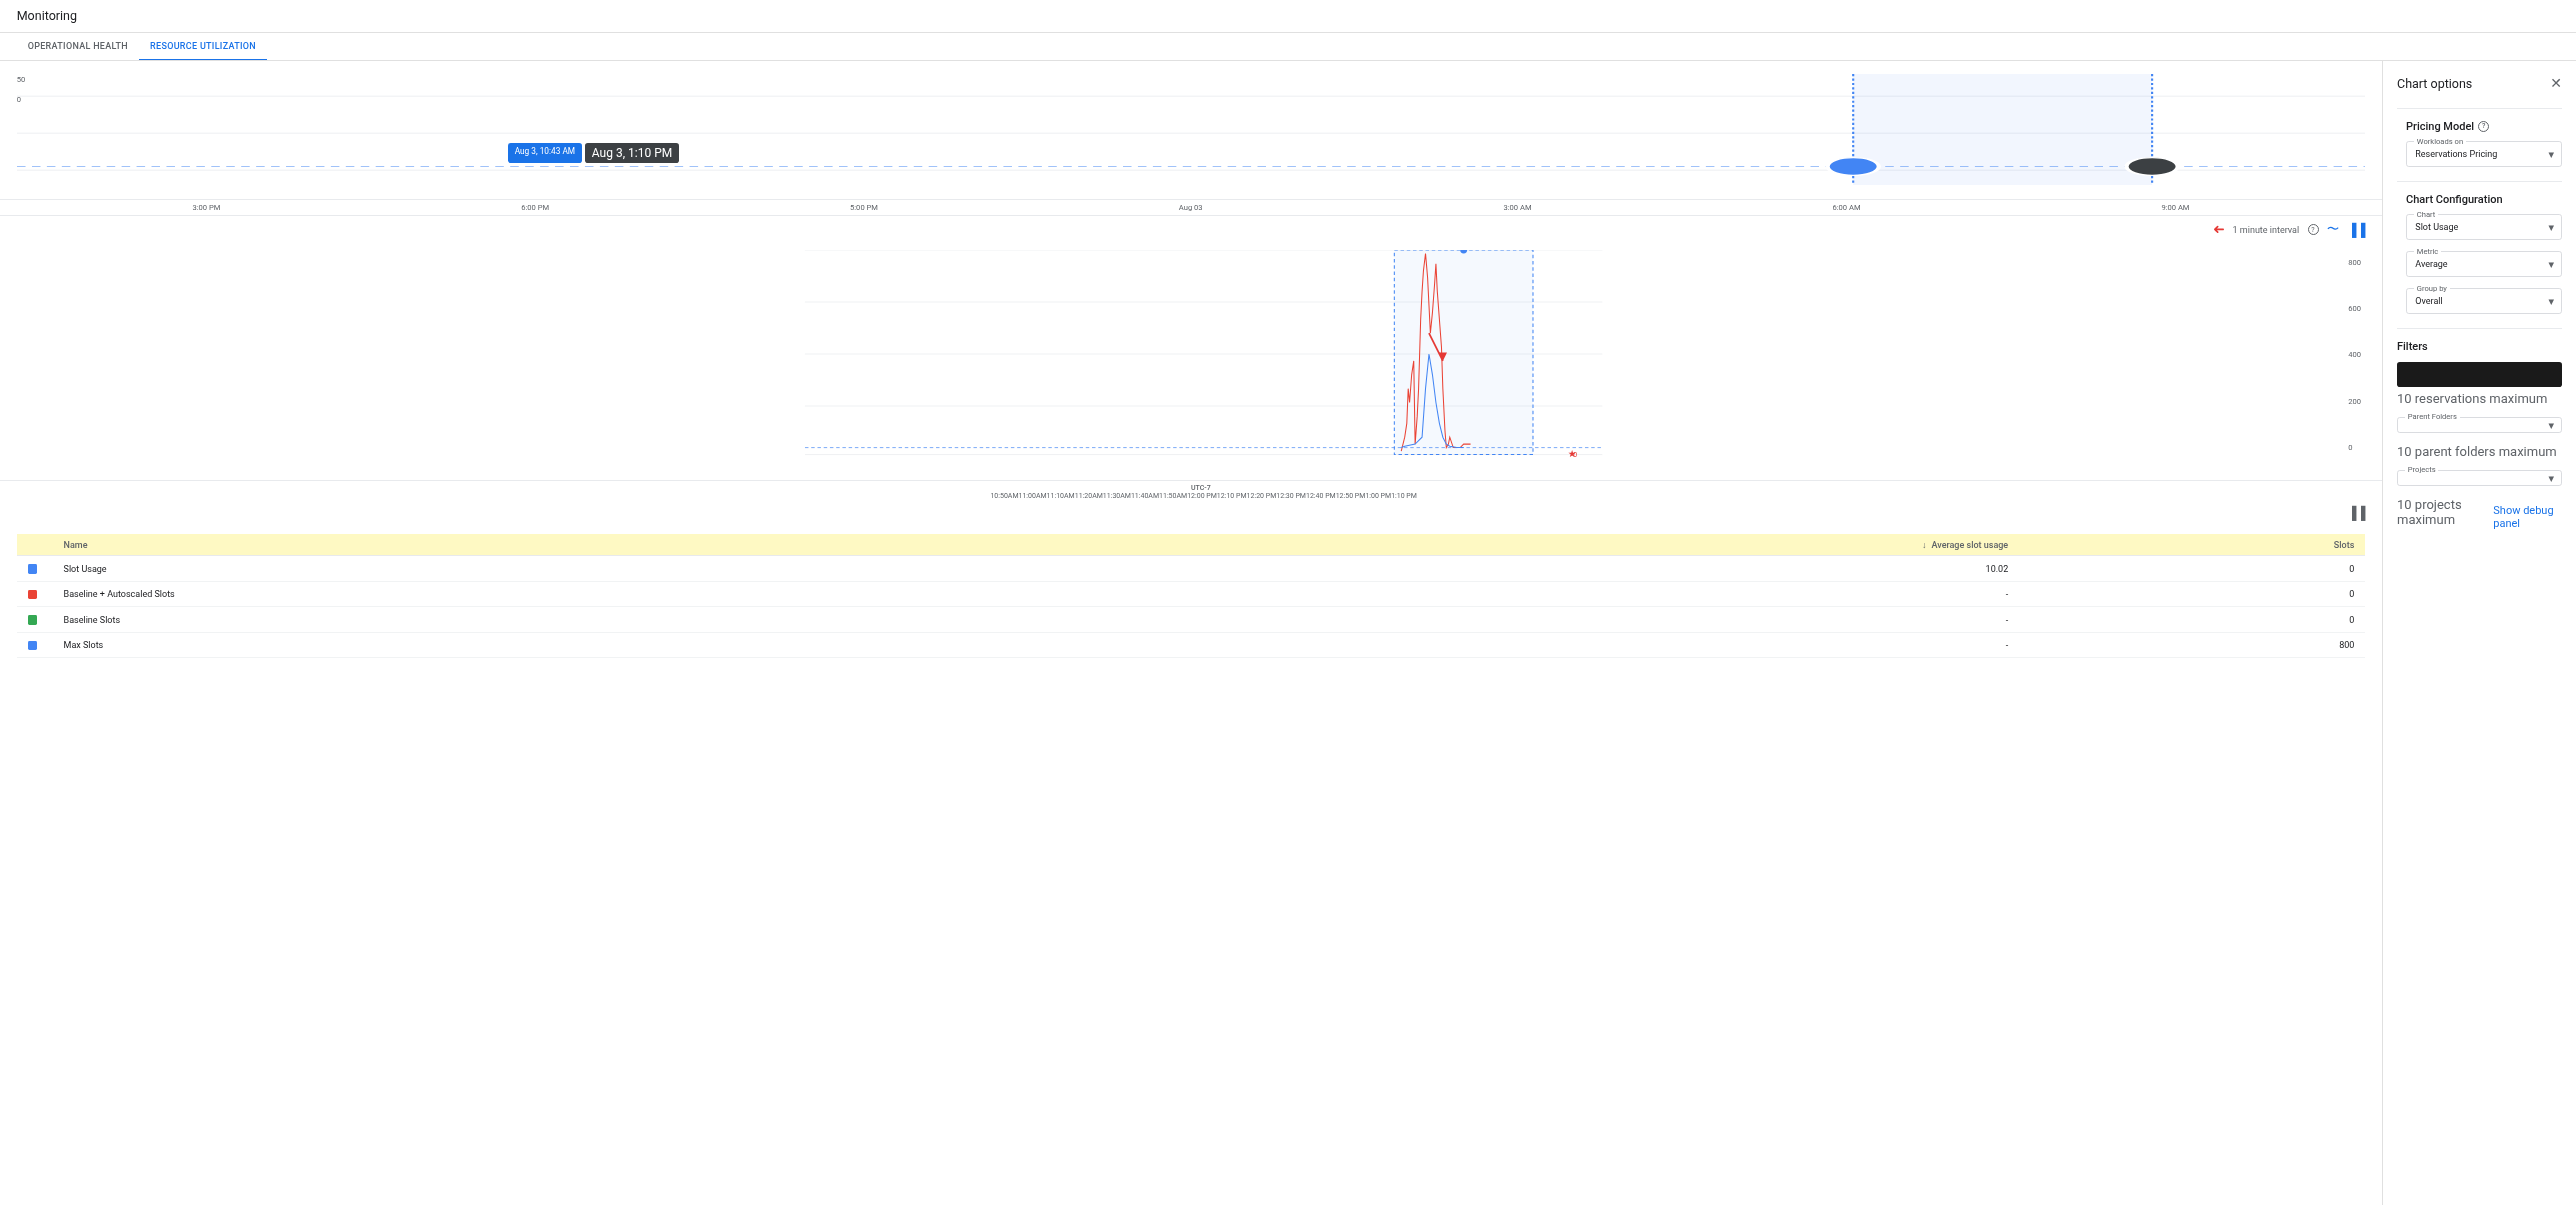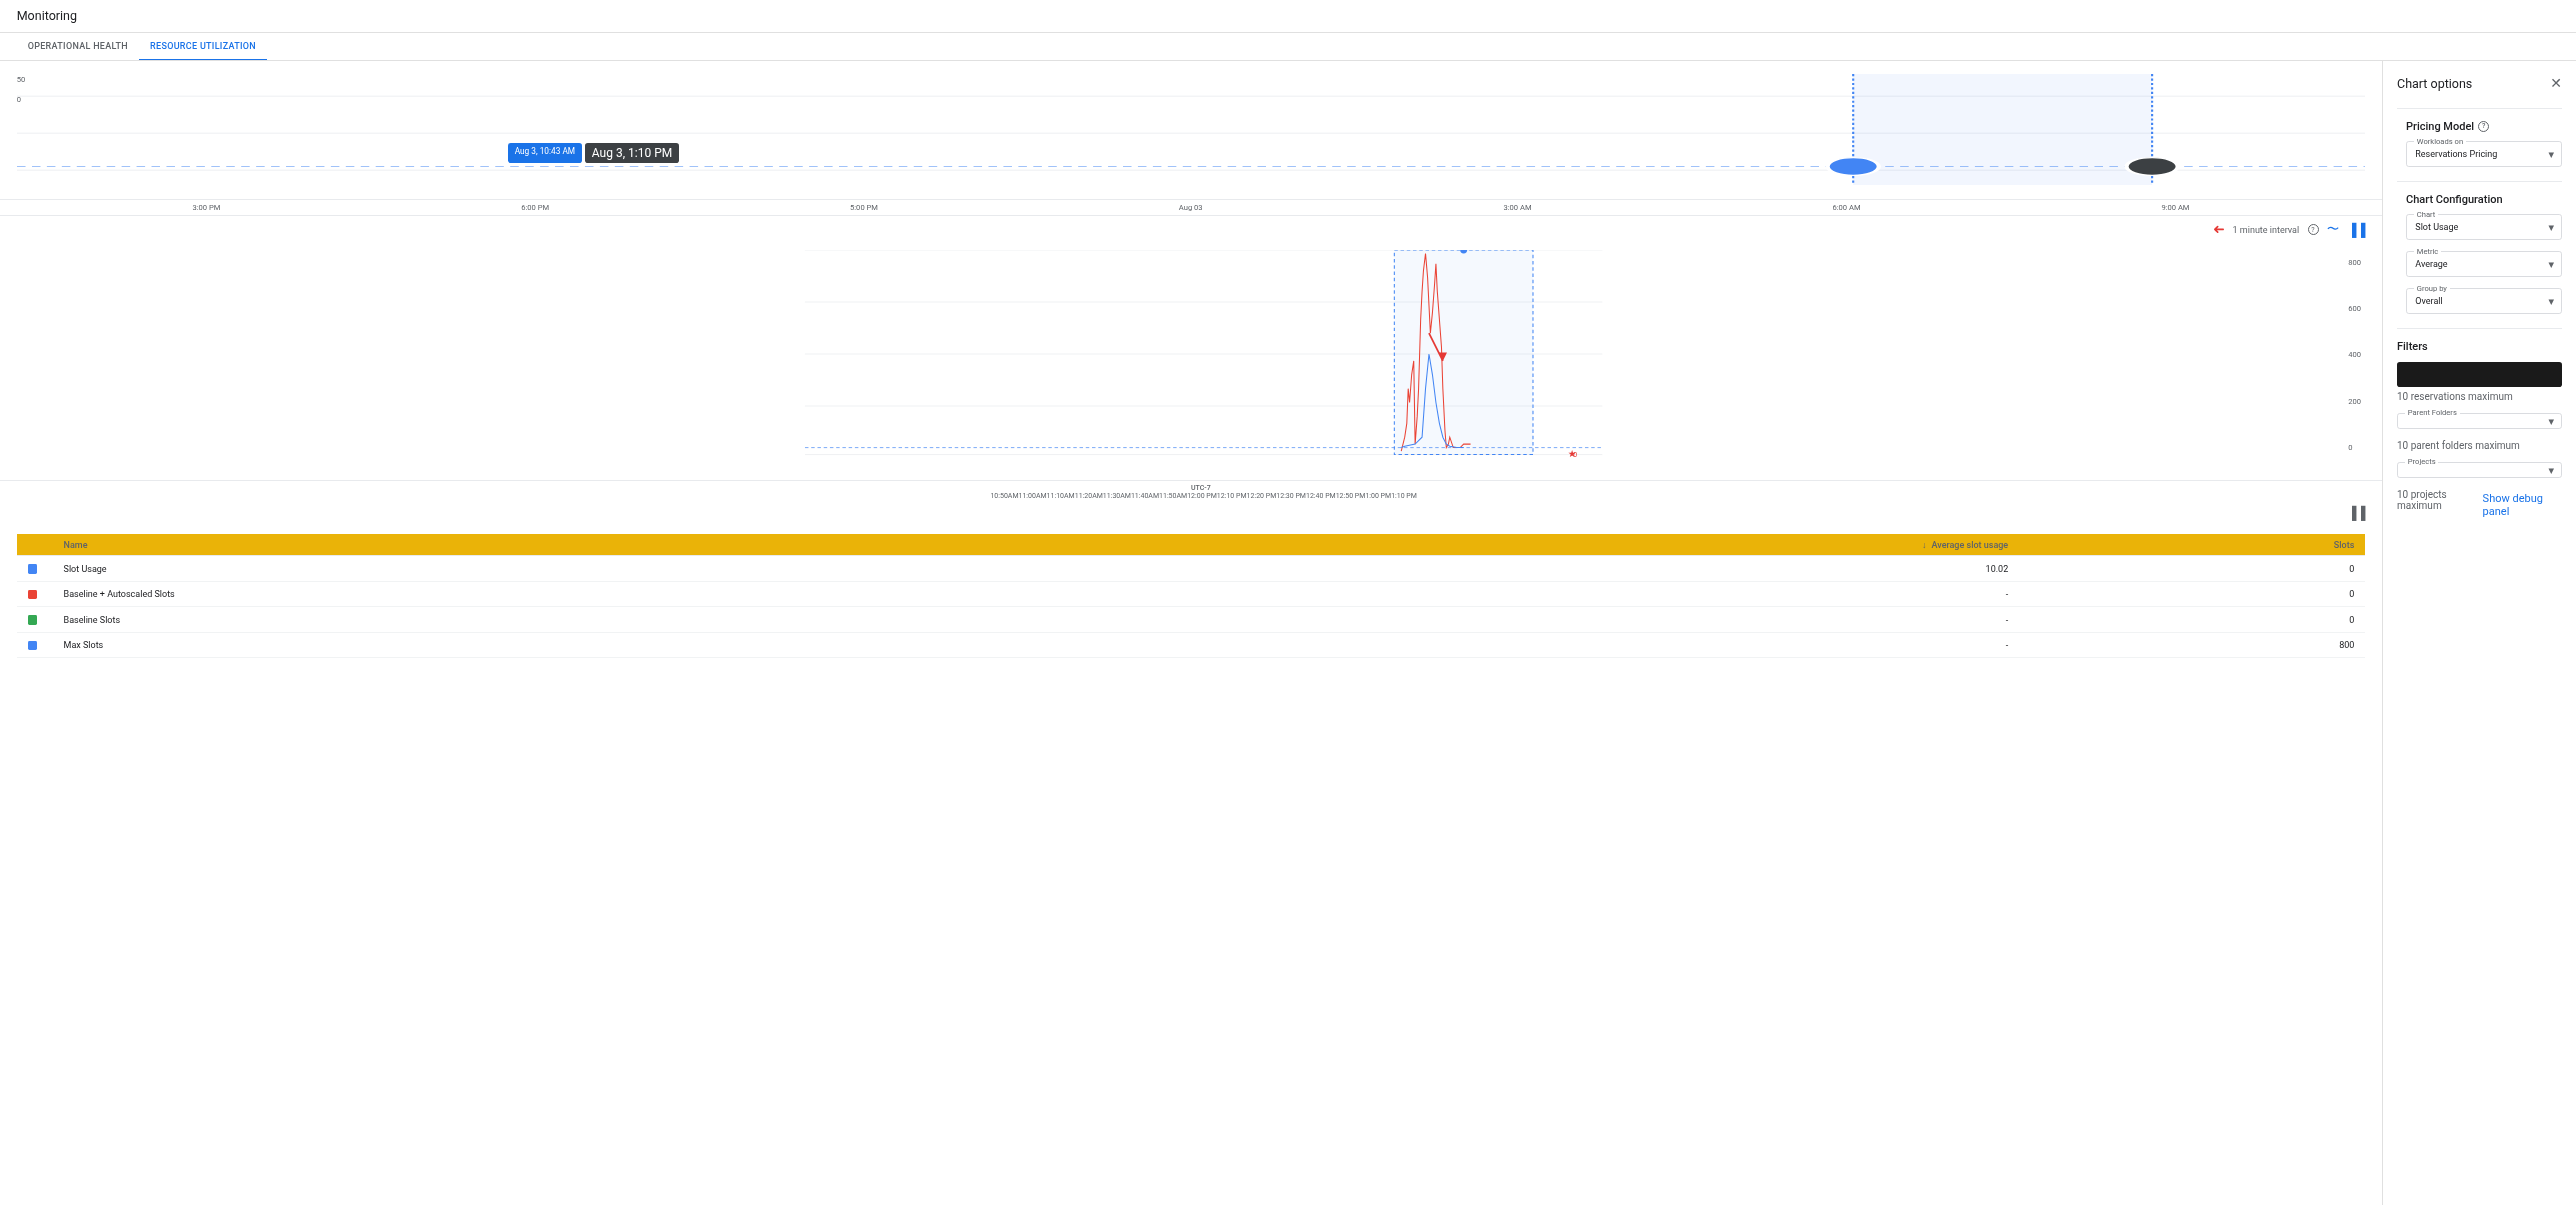--- a/index.html
+++ b/index.html
@@ -155,21 +155,21 @@
       padding: 11px 16.7px;
     }
 
     .data-table {
       width: 100%;
       border-collapse: collapse;
       font-size: 9px;
     }
 
     .data-table thead tr {
-      background: #eab308;
+      background: #fef9c3;
       border-bottom: 0.7px solid #e8eaed;
     }
 
     .data-table th {
       padding: 5.6px 11px;
       font-weight: 500;
       color: #5f6368;
       text-align: left;
     }
 
@@ -273,21 +273,21 @@
     }
 
     .filter-input-bar {
       background: #1a1a1a;
       border-radius: 2.8px;
       height: 25px;
       margin-bottom: 4.2px;
     }
 
     .filter-hint {
-      font-size: 10px;
+      font-size: 13px;
       color: #5f6368;
       margin-bottom: 11px;
     }
 
     .tooltip-blue {
       background: #1a73e8;
       color: #fff;
       border-radius: 2.8px;
       padding: 2.8px 7px;
       font-size: 8.3px;

